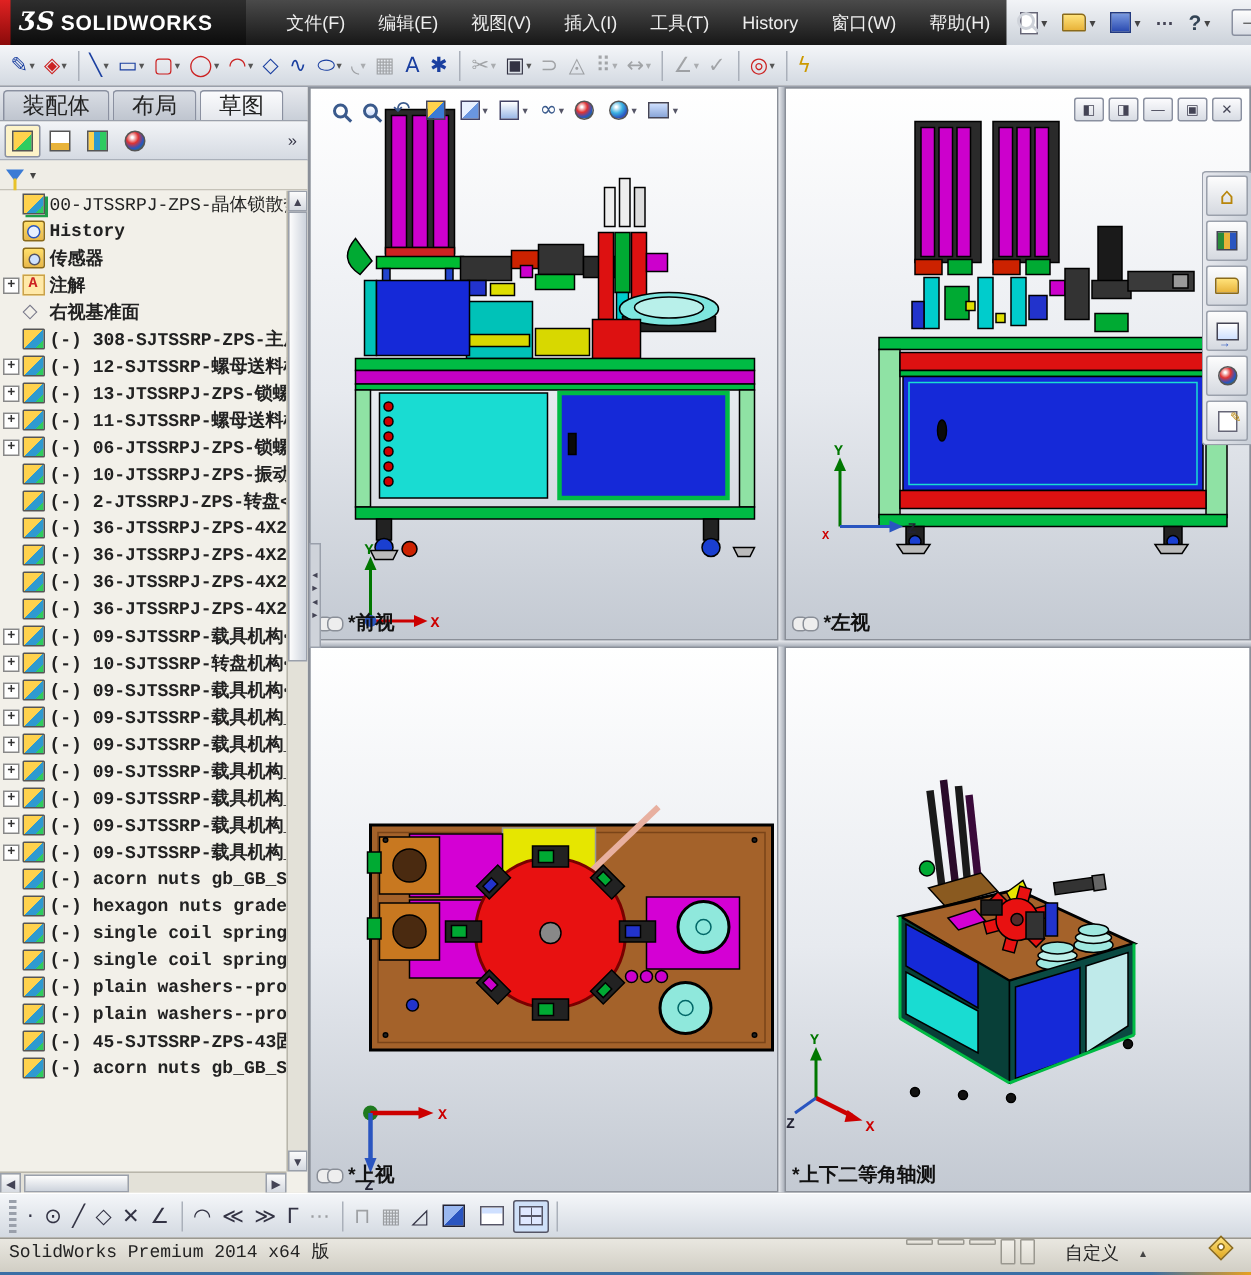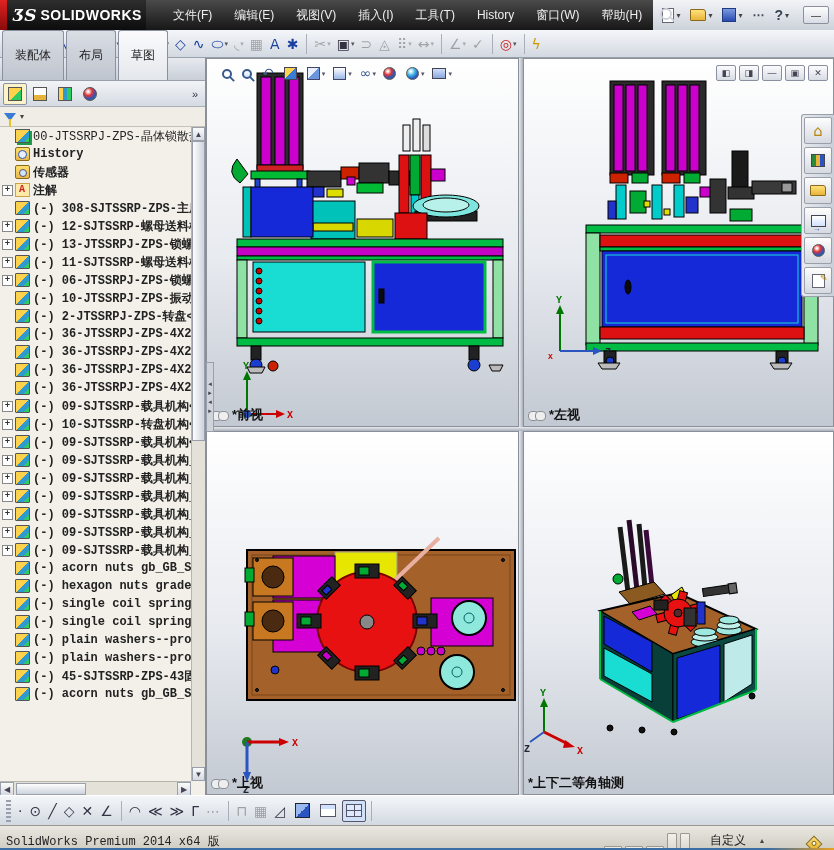--- a/index.html
+++ b/index.html
@@ -2,21 +2,21 @@
 <html><head>
 <meta charset="utf-8">
 <style>
   html,body{margin:0;padding:0;}
   body{width:834px;height:850px;overflow:hidden;background:#d4d0c8;
        font-family:"Liberation Sans", sans-serif;font-size:12px;color:#222;position:relative;}
   *{box-sizing:border-box;}
 
   
   #titlebar{height:30px;display:flex;align-items:stretch;background:linear-gradient(#4a4a4a,#171717);}
-  .logo{display:flex;align-items:center;padding:0 4px 0 0;background:linear-gradient(#2e2e2e,#0c0c0c);position:relative;}
+  .logo{display:flex;align-items:center;padding:0 22px 0 0;background:linear-gradient(#2e2e2e,#0c0c0c);position:relative;}
   .logo .redbar{width:7px;height:100%;background:linear-gradient(#e02222,#8a0a0a);margin-right:6px;}
   .logo .mark{font-style:italic;font-weight:bold;font-size:17px;color:#fff;margin-right:4px;font-family:"DejaVu Serif",serif;}
   .logo .brand{color:#fff;font-weight:bold;font-size:14px;letter-spacing:.5px;}
   #menubar{display:flex;align-items:center;padding-left:16px;color:#eee;background:linear-gradient(#4a4a4a,#171717);}
   .menu-item{padding:0 11px;line-height:30px;cursor:default;white-space:nowrap;}
   .searchbtn{width:26px;height:30px;position:relative;}
   .searchbtn::before{content:"";position:absolute;left:7px;top:8px;width:8px;height:8px;border:2px solid #cfd3da;border-radius:50%;}
   .searchbtn::after{content:"";position:absolute;left:16px;top:18px;width:6px;height:2px;background:#cfd3da;transform:rotate(45deg);}
   #qat{flex:1;display:flex;align-items:center;background:linear-gradient(#f2f4f7,#ccd2da);padding:0 4px;justify-content:flex-end;}
   .qbtn{display:flex;align-items:center;padding:2px 4px;margin:0 1px;border-radius:2px;}
@@ -39,22 +39,22 @@
   .tbtn.off{opacity:.4;filter:grayscale(1);}
   .tbtn.c-red .glyph{color:#c22;}
   .tbtn.c-gold .glyph{color:#c90;}
   .tbtn.c-dark .glyph{color:#334;}
   .tsep{width:1px;height:20px;background:#aab0ba;margin:0 4px;display:inline-block;}
 
   
   #main{display:flex;height:737px;}
   #leftcol{width:206px;display:flex;flex-direction:column;background:#efede6;border-right:1px solid #8a8f98;}
   #cmdtabs{height:23px;display:flex;align-items:flex-end;background:linear-gradient(#e7e9ee,#c9cfd8);padding-left:2px;border-bottom:1px solid #9aa0ab;}
-  .ctab{padding:16px 12px;border:1px solid #8a90a0;border-bottom:none;border-radius:3px 3px 0 0;
-        background:linear-gradient(#d9dde4,#bfc5cf);margin-right:2px;font-size:12px;color:#222;}
+  .ctab{padding:0 12px;border:1px solid #8a90a0;border-bottom:none;border-radius:3px 3px 0 0;
+        background:linear-gradient(#d9dde4,#bfc5cf);margin-right:2px;font-size:15px;color:#222;}
   .ctab.active{background:linear-gradient(#fbfbfd,#e4e7ec);}
   #mgrrow{height:26px;display:flex;align-items:center;background:linear-gradient(#f2f4f7,#d5dae2);border-bottom:1px solid #aab0ba;padding:0 3px;}
   .mgrbtn{width:24px;height:22px;border:1px solid transparent;border-radius:2px;margin-right:1px;display:flex;align-items:center;justify-content:center;}
   .mgrbtn.active{border-color:#8a90a0;background:#fdf3c8;}
   .mi{width:14px;height:14px;display:inline-block;border:1px solid #555;}
   .mi1{background:linear-gradient(135deg,#ffd24d 55%,#2ecc60 55%);}
   .mi2{background:linear-gradient(#fff 60%,#e8b33a 60%);}
   .mi3{background:linear-gradient(90deg,#ffd24d 33%,#2e9ad0 33% 66%,#2ecc60 66%);}
   .mi4{background:radial-gradient(circle at 35% 30%,#fff 5%,#e03333 35%,#2a55c0 65%,#2a8a3a);border-radius:50%;}
   .chev{margin-left:auto;color:#334;font-size:11px;padding-right:4px;}
@@ -155,21 +155,21 @@
   .vbtn{width:24px;height:22px;border:1px solid transparent;border-radius:2px;display:flex;align-items:center;justify-content:center;margin:0 1px;}
   .vbtn.active{border-color:#556;background:#cfe0f8;}
   .v-one{width:15px;height:15px;background:linear-gradient(135deg,#9ab8f0 50%,#2a55c0 50%);border:1px solid #223;}
   .v-two{width:16px;height:13px;background:#fff;border:1px solid #556;box-shadow:inset 0 4px 0 #cfe0ff;}
   .v-four{width:16px;height:13px;border:1px solid #556;background:
      linear-gradient(90deg,transparent 49%,#556 49% 55%,transparent 55%),
      linear-gradient(transparent 45%,#556 45% 55%,transparent 55%),#dfe8ff;}
 
   
   #statusbar{height:25px;background:linear-gradient(#e9e7e0,#cfccc2);border-top:1px solid #9a9890;
-             display:flex;align-items:flex-end;padding:0 4px;font-size:12px;}
+             display:flex;align-items:flex-start;padding:0 4px;font-size:12px;}
   #statusleft{flex:1;padding-left:2px;font-family:"Liberation Mono","DejaVu Sans Mono",monospace;}
   .scell{border:1px solid #9a9890;border-radius:1px;padding:1px 8px;margin-left:3px;background:linear-gradient(#f2f0ea,#dcd9d0);white-space:nowrap;}
   .scell.mini{width:10px;padding:1px 0;height:17px;}
   #customcell{display:flex;align-items:center;gap:14px;padding:1px 14px;margin-left:6px;white-space:nowrap;}
   #customcell .up{font-size:8px;color:#444;}
   .tagic{width:12px;height:12px;background:linear-gradient(135deg,#ffe27a,#e0a820);border:1px solid #8a6a1a;transform:rotate(45deg);margin:0 10px 0 30px;position:relative;}
   .tagic::after{content:"";position:absolute;left:2px;top:2px;width:3px;height:3px;border-radius:50%;background:#fff;border:1px solid #8a6a1a;}
   #statusbar::after{content:"";position:absolute;left:0;bottom:0;width:834px;height:2px;background:linear-gradient(90deg,#3a6ea5,#3a6ea5 92%,#e8a020);}
 </style>
 </head>
@@ -364,20 +364,25 @@
             </div>
             <div class="trow">
               <span class="expander"></span>
               <span class="ticon ic-sensors"></span>
               <span class="tlabel">传感器</span>
             </div>
             <div class="trow">
               <span class="expander">+</span>
               <span class="ticon ic-annotations"></span>
               <span class="tlabel">注解</span>
+            </div>
+            <div class="trow">
+              <span class="expander"></span>
+              <span class="ticon ic-plane"></span>
+              <span class="tlabel">右视基准面</span>
             </div>
             <div class="trow">
               <span class="expander"></span>
               <span class="ticon ic-part"></span>
               <span class="tlabel">(-) 308-SJTSSRP-ZPS-主底</span>
             </div>
             <div class="trow">
               <span class="expander">+</span>
               <span class="ticon ic-part"></span>
               <span class="tlabel">(-) 12-SJTSSRP-螺母送料机</span>

